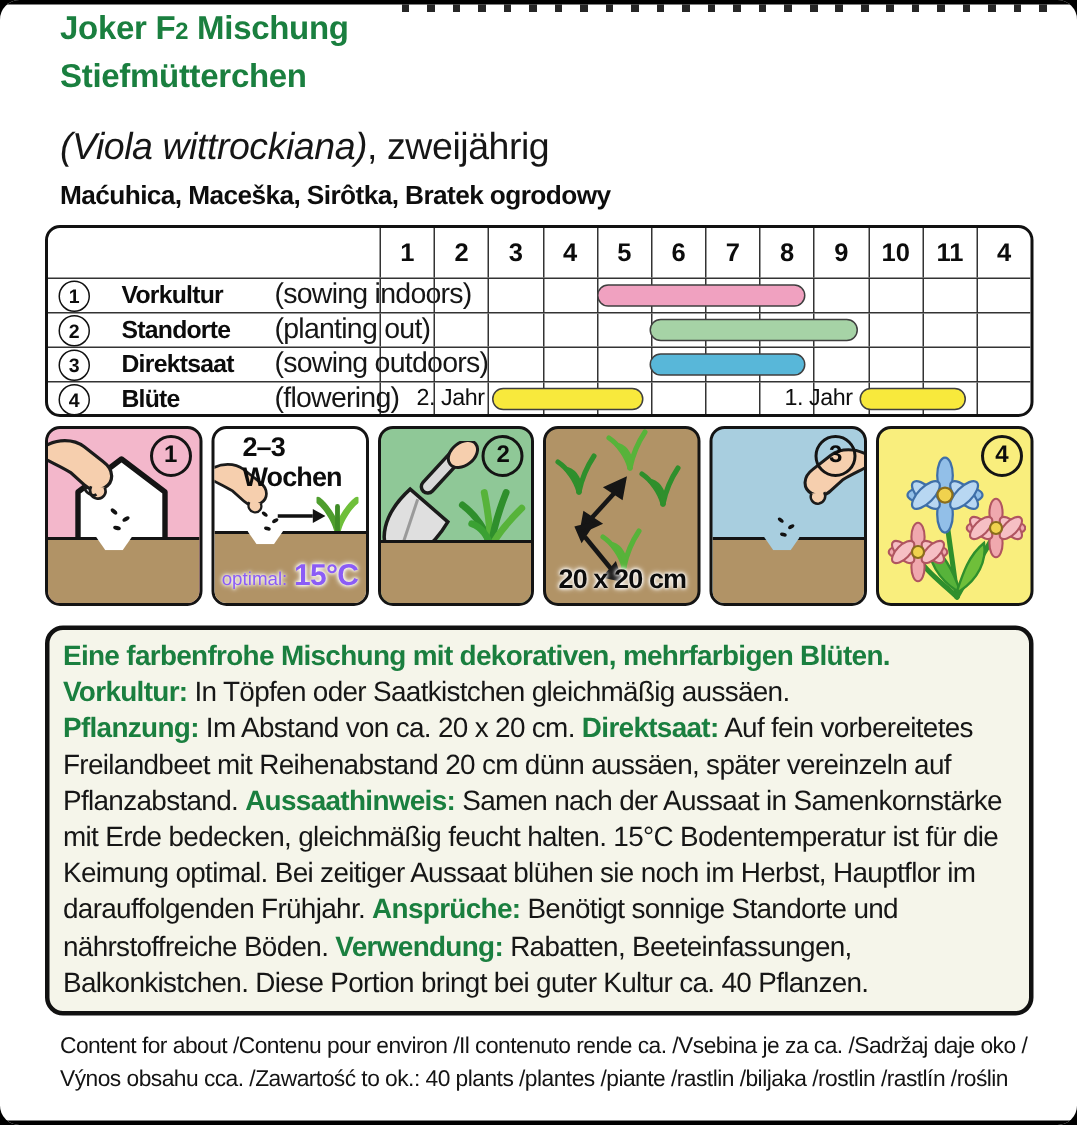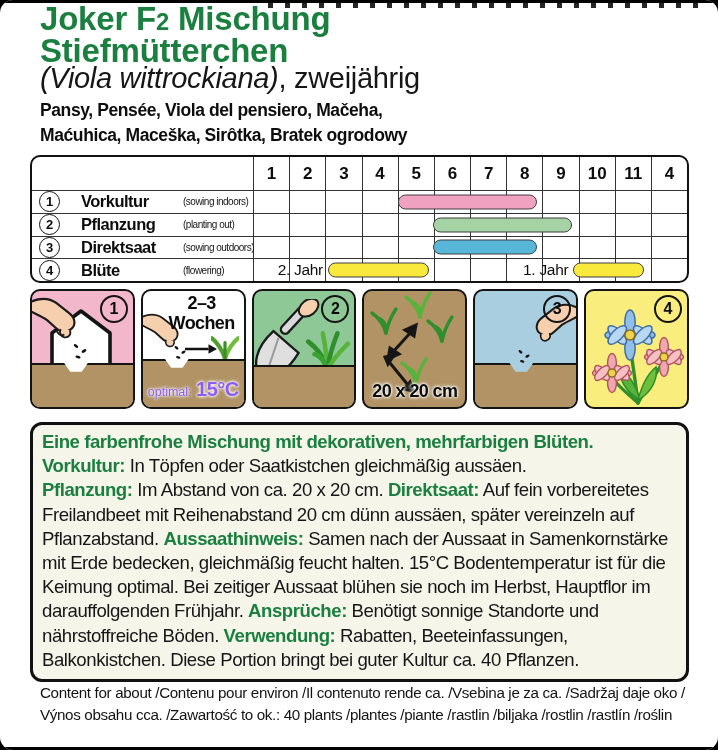--- a/index.html
+++ b/index.html
@@ -5,78 +5,77 @@
   html,body{margin:0;padding:0;}
   body{width:718px;height:750px;background:#000;font-family:"Liberation Sans",sans-serif;position:relative;overflow:hidden;}
   .packet{position:absolute;inset:0;background:#fff;border-radius:13px;overflow:hidden;}
   .edge-top{position:absolute;top:0;left:0;right:0;height:3px;background:#000;}
   .perf{position:absolute;top:3px;left:268px;width:430px;height:5px;background:repeating-linear-gradient(90deg,#000 0 5px,transparent 5px 17px);opacity:.85;}
   .edge-bottom{position:absolute;bottom:0;left:0;right:0;height:3px;background:#000;}
   .content{position:absolute;left:30px;right:29px;top:4px;}
 
   
   .head-block{margin-left:10px;}
-  .title{font-size:33px;line-height:29px;font-weight:700;color:#1a7f3f;letter-spacing:-0.2px;}
+  .title{font-size:22px;line-height:29px;font-weight:700;color:#1a7f3f;letter-spacing:-0.2px;}
   .fsub{font-size:0.72em;}
-  .latin-line{font-size:29px;line-height:27px;color:#161616;letter-spacing:-0.3px;}
+  .latin-line{font-size:25px;line-height:27px;color:#161616;letter-spacing:-0.3px;margin-top:20px;}
   .lat-i{font-style:italic;}
   .commons{margin-top:6px;font-weight:700;font-size:17.5px;line-height:25px;letter-spacing:-0.4px;color:#0d0d0d;}
 
   
   .chart{margin-top:7px;border:2.6px solid #111;border-radius:10px;height:128px;display:flex;flex-direction:column;overflow:hidden;background:#fff;box-sizing:border-box;}
   .chead{display:flex;height:33px;border-bottom:1.4px solid #333;flex:none;}
   .clabelspacer{width:222px;flex:none;border-right:1.4px solid #333;box-sizing:border-box;}
   .mcell{flex:1;border-right:1.4px solid #333;box-sizing:border-box;}
   .mcell.mlast{border-right:none;}
   .chead .mcell{display:flex;align-items:center;justify-content:center;font-weight:700;font-size:17px;color:#0c0c0c;}
   .crow{display:flex;flex:1;min-height:0;}
   .crow + .crow{border-top:1.4px solid #333;}
   .clabel{width:222px;flex:none;border-right:1.4px solid #333;display:flex;align-items:center;gap:5px;padding-left:7px;box-sizing:border-box;}
   .cnum{width:19px;height:19px;border:1.7px solid #111;border-radius:50%;display:inline-flex;align-items:center;justify-content:center;font-size:13px;font-weight:700;flex:none;color:#0c0c0c;}
   .cname{font-weight:700;font-size:16.5px;width:97px;letter-spacing:-0.5px;color:#0c0c0c;flex:none;margin-left:16px;}
-  .cen{font-size:10px;letter-spacing:-0.5px;color:#161616;white-space:nowrap;}
+  .cen{font-size:19px;letter-spacing:-0.5px;color:#161616;white-space:nowrap;}
   .ctrack{flex:1;position:relative;display:flex;}
   .bar{position:absolute;top:50%;transform:translateY(-50%);height:15px;border:1.7px solid #3f3f3f;border-radius:9px;box-sizing:border-box;}
   .yearlab{position:absolute;top:50%;transform:translateY(-50%);font-size:15.5px;letter-spacing:-0.3px;padding-right:5px;white-space:nowrap;color:#0e0e0e;}
 
   
   .strip{display:flex;gap:6px;margin-top:6px;height:120px;}
   .panel{flex:1;position:relative;border:2.6px solid #141414;border-radius:10px;overflow:hidden;box-sizing:border-box;}
   .soil{position:absolute;left:0;right:0;bottom:0;background:#b19366;border-top:2.2px solid #141414;}
   .notch{position:absolute;top:-2.2px;width:24px;height:9px;clip-path:polygon(0 0,100% 0,74% 100%,26% 100%);}
   .pnum{position:absolute;top:4px;right:5px;width:24px;height:24px;border:2.2px solid #141414;border-radius:50%;font-size:16px;font-weight:700;display:flex;align-items:center;justify-content:center;color:#0c0c0c;background:transparent;z-index:3;}
   .abs{position:absolute;}
   .mirror{transform:scaleX(-1);}
-  .wochen{position:absolute;top:2px;right:2px;width:80px;text-align:center;font-weight:700;font-size:18px;line-height:20px;letter-spacing:-0.6px;color:#0c0c0c;z-index:3;}
+  .wochen{position:absolute;top:2px;right:2px;width:80px;text-align:left;font-weight:700;font-size:18px;line-height:20px;letter-spacing:-0.6px;color:#0c0c0c;z-index:3;}
   .optimal{position:absolute;bottom:6px;left:0;right:0;text-align:center;color:#8b5cf6;z-index:3;text-shadow:0 0 2px #fff,0 0 3px #fff,0 0 4px #fff;}
   .olab{font-size:12.5px;}
   .oval{font-size:20px;font-weight:700;letter-spacing:-0.5px;}
   .spacing-caption{position:absolute;bottom:5px;left:0;right:0;text-align:center;font-weight:700;font-size:18px;letter-spacing:-0.6px;color:#0c0c0c;z-index:3;text-shadow:0 0 2px #fff,0 0 3px #fff,0 0 4px #fff;}
 
   
   .desc{margin-top:13px;border:3px solid #111;border-radius:12px;background:#f5f5ea;padding:5px 10px 7px 9px;font-size:18.6px;line-height:24.2px;letter-spacing:-0.45px;color:#161616;}
   .desc p{margin:0;}
   .gb{color:#1a7f3f;font-weight:700;}
 
   
-  .footer{margin-top:0;padding-left:10px;font-size:15.2px;line-height:22px;letter-spacing:-0.35px;white-space:nowrap;color:#141414;}
+  .footer{margin-top:10px;padding-left:10px;font-size:15.2px;line-height:22px;letter-spacing:-0.35px;white-space:nowrap;color:#141414;}
 </style>
 </head>
 <body>
 
 <div class="packet">
   <div class="edge-top"></div>
   <div class="perf"></div>
 
   <div class="content">
     <div class="head-block">
       <div class="title"><span>Joker F</span><span class="fsub">2</span><span> Mischung</span><br><span>Stiefmütterchen</span></div>
       <div class="latin-line"><span class="lat-i">(Viola wittrockiana)</span><span>, zweijährig</span></div>
       <div class="commons">
-        <div>Pansy, Pensée, Viola del pensiero, Mačeha,</div>
         <div>Maćuhica, Maceška, Sirôtka, Bratek ogrodowy</div>
       </div>
     </div>
 
     <div class="chart">
       <div class="chead">
         <div class="clabelspacer"></div>
       <div class="mcell">1</div>
           <div class="mcell">2</div>
           <div class="mcell">3</div>
@@ -109,21 +108,21 @@
               <div class="mcell"></div>
               <div class="mcell"></div>
               <div class="mcell"></div>
               <div class="mcell mlast"></div>
               <div class="bar" style="left: 33.3333%; width: 32.0833%; background: rgb(240, 161, 192);"></div>
             </div>
           </div>
           <div class="crow">
             <div class="clabel">
               <div class="cnum">2</div>
-              <div class="cname">Pflanzung</div>
+              <div class="cname">Standorte</div>
               <div class="cen">(planting out)</div>
             </div>
             <div class="ctrack">
               <div class="mcell"></div>
               <div class="mcell"></div>
               <div class="mcell"></div>
               <div class="mcell"></div>
               <div class="mcell"></div>
               <div class="mcell"></div>
               <div class="mcell"></div>

